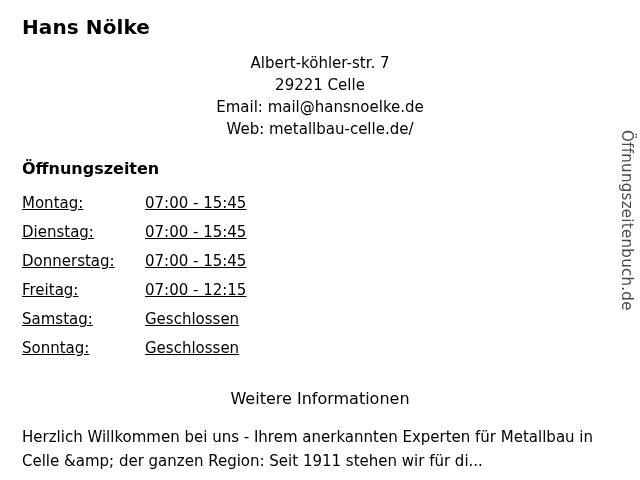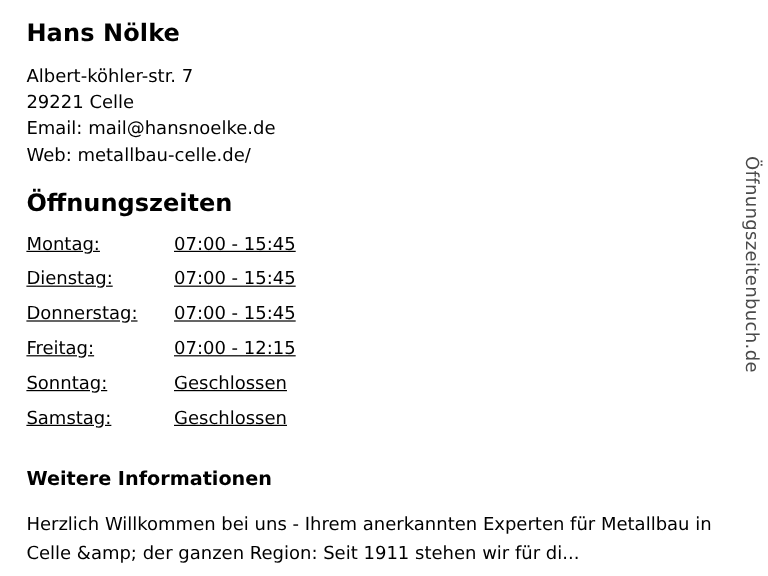--- a/index.html
+++ b/index.html
@@ -32,24 +32,25 @@
     letter-spacing: 0.1px;
   }
 
   .address-block {
     font-size: 15px;
     line-height: 22px;
     margin-bottom: 18px;
   }
   .address-line {
     white-space: nowrap;
+    text-align: center;
   }
 
   .section-heading {
-    font-size: 20px;
+    font-size: 16px;
     font-weight: bold;
     line-height: 22px;
     margin: 0 0 14px 0;
   }
 
   .hours-table {
     border-collapse: collapse;
     font-size: 15px;
     margin-bottom: 20px;
   }
@@ -63,23 +64,24 @@
     width: 123px;
     white-space: nowrap;
   }
   .hours-time {
     white-space: nowrap;
     margin-left: 20px;
   }
 
   .info-heading {
     font-size: 16px;
-    font-weight: bold;
+    font-weight: normal;
     line-height: 22px;
     margin: 0 0 14px 0;
+    text-align: center;
   }
 
   .info-text {
     font-size: 15px;
     line-height: 24px;
     max-width: 600px;
   }
 
   .watermark {
     position: absolute;
@@ -121,25 +123,25 @@
       </tr>
       <tr>
         <td class="hours-day">Donnerstag:</td>
         <td class="hours-time">07:00 - 15:45</td>
       </tr>
       <tr>
         <td class="hours-day">Freitag:</td>
         <td class="hours-time">07:00 - 12:15</td>
       </tr>
       <tr>
-        <td class="hours-day">Sonntag:</td>
+        <td class="hours-day">Samstag:</td>
         <td class="hours-time">Geschlossen</td>
       </tr>
       <tr>
-        <td class="hours-day">Samstag:</td>
+        <td class="hours-day">Sonntag:</td>
         <td class="hours-time">Geschlossen</td>
       </tr>
     </tbody>
   </table>
 
   <h2 class="info-heading">Weitere Informationen</h2>
 
   <p class="info-text">Herzlich Willkommen bei uns - Ihrem anerkannten Experten für Metallbau in Celle &amp;amp; der ganzen Region: Seit 1911 stehen wir für di...</p>
 
   <div class="watermark">Öffnungszeitenbuch.de</div>

